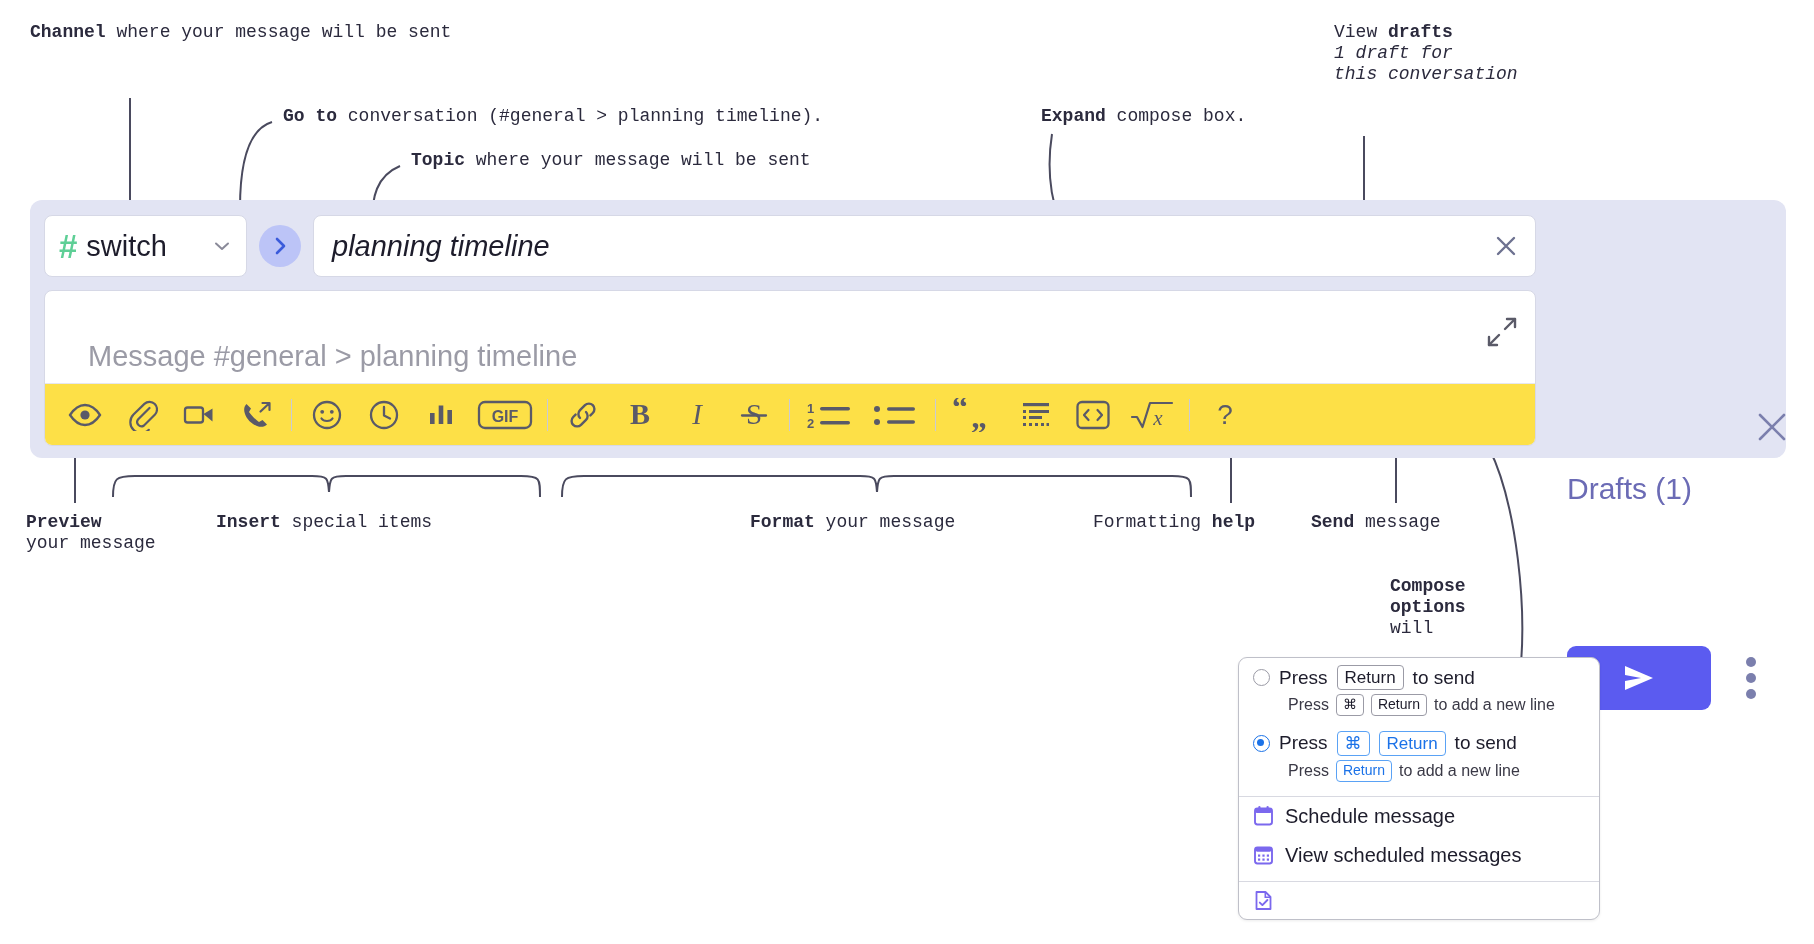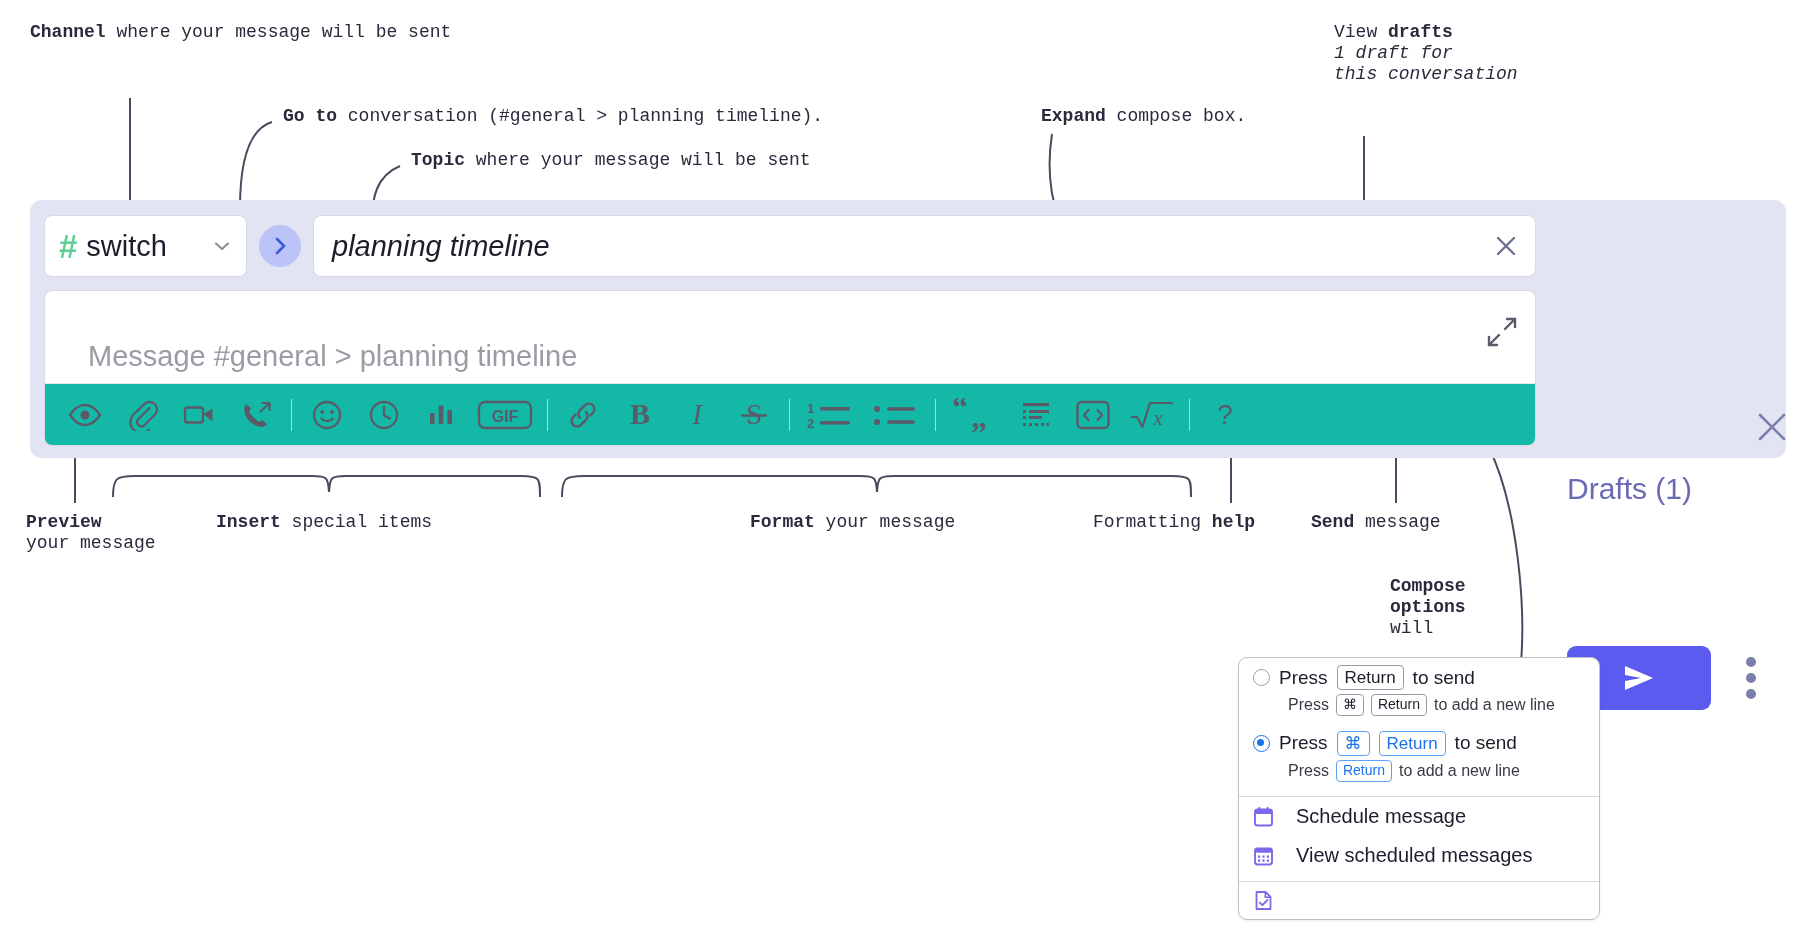--- a/index.html
+++ b/index.html
@@ -49,21 +49,21 @@
   
   #message-box{
     margin-top:12px;background:#fff;border:1px solid #d6d8e6;border-radius:8px;overflow:hidden;
   }
   #message-area{height:92px;position:relative;}
   #message-placeholder{
     position:absolute;left:43px;top:25px;font-size:29px;color:#9b9ba6;margin-top:24px;
   }
   #expand-btn{position:absolute;right:18px;top:26px;width:30px;height:30px;cursor:pointer;}
   #toolbar{
-    height:62px;background:#14b8a6;border-top:1px solid #e6e7ef;
+    height:62px;background:#fde047;border-top:1px solid #e6e7ef;
     display:flex;align-items:center;padding:0 18px;box-sizing:border-box;gap:0;
   }
   .tb{width:44px;height:44px;display:flex;align-items:center;justify-content:center;cursor:pointer;flex:none;}
   .tb svg{display:block;}
   .sep{width:1px;height:32px;background:#c9cad6;margin:0 13px;flex:none;}
   .gap{width:13px;flex:none;}
 
   
   #drafts-link{
     position:absolute;left:1537px;top:272px;font-size:30px;color:#6b6bb5;cursor:pointer;
@@ -87,21 +87,21 @@
   .radio{width:17px;height:17px;border-radius:50%;border:1.7px solid #9b9ba6;flex:none;box-sizing:border-box;}
   .radio.on{border-color:#1b72e8;background:#fff;position:relative;}
   .radio.on:after{content:"";position:absolute;left:3px;top:3px;width:7px;height:7px;border-radius:50%;background:#1b72e8;}
   .key{
     border:1px solid #9b9ba6;border-radius:4px;padding:1px 7px;font-size:17px;color:#1d1c2b;
     background:#fff;line-height:1.25;display:inline-block;
   }
   .key.sm{font-size:14px;padding:1px 6px;}
   .key.blue{border-color:#5aa2f5;color:#1b72e8;}
   .mi-divider{height:1px;background:#d8d9e1;margin-top:6px;}
-  .mi{display:flex;align-items:center;gap:22px;padding:8px 14px;cursor:pointer;font-size:20px;}
+  .mi{display:flex;align-items:flex-start;gap:11px;padding:8px 14px;cursor:pointer;font-size:20px;}
   .mi svg{flex:none;}
 </style>
 </head>
 <body>
 
 <div class="anno" style="left:30px;top:22px;">
   <b>Channel</b><span> where your message will be sent</span><br>
 </div>
 
 <div class="anno" style="left:283px;top:106px;">

